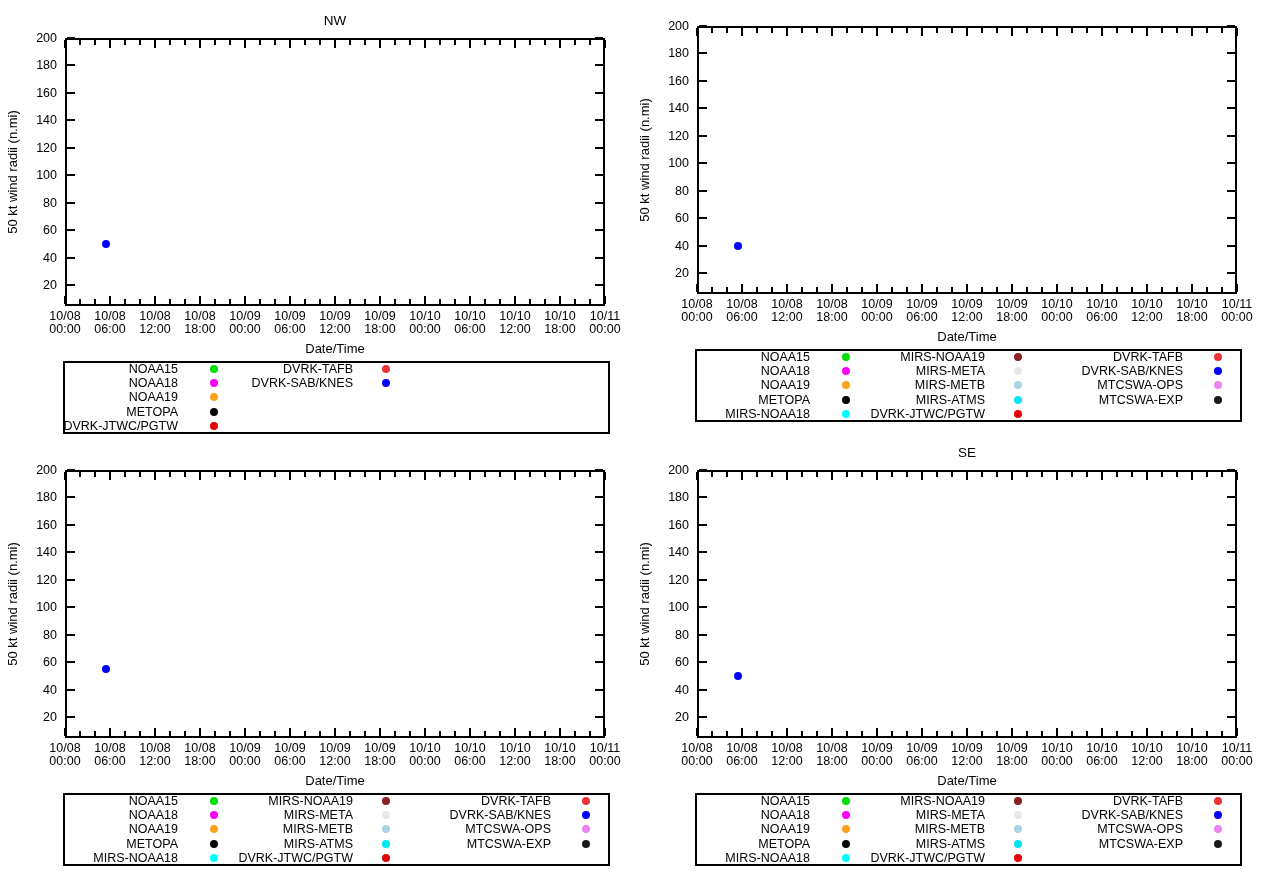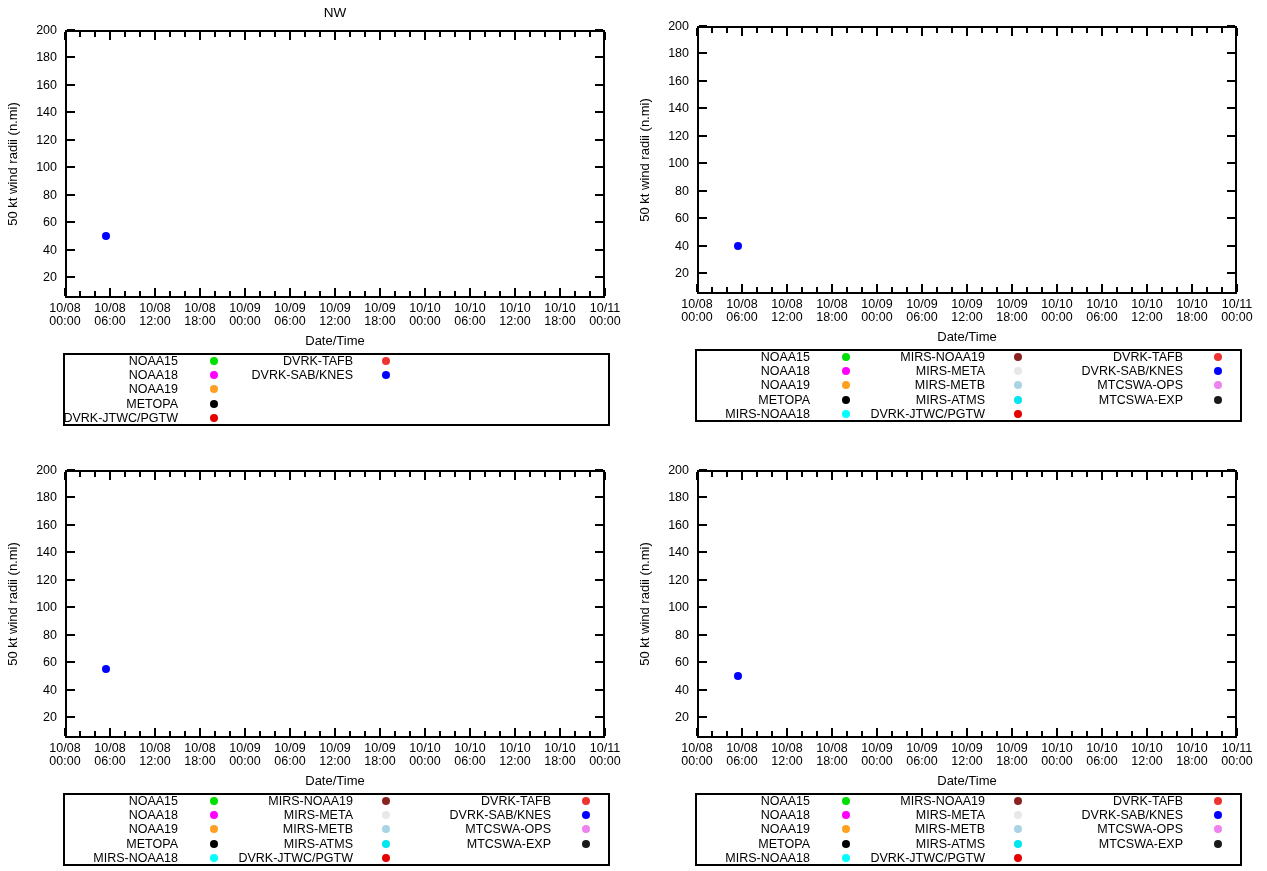--- a/index.html
+++ b/index.html
@@ -22,21 +22,21 @@
                   transform:translate(-50%,-50%) rotate(-90deg); }
   .data-dot { border-radius:50%; }
   .legend-box { border:2px solid #000; box-sizing:border-box; background:#fff; }
   .legend-label { font-size:12.5px; text-align:right; color:#000; white-space:nowrap; line-height:14px; }
   .legend-marker { border-radius:50%; width:8px; height:8px; }
 </style>
 </head>
 <body>
 
 <div id="figure">
-    <div class="panel" style="left: 0px; top: 4px;">
+    <div class="panel" style="left: 0px; top: 12px;">
       <div class="abs plot-title" style="left: 65px; top: 1px; width: 540px;">NW</div>
       <div class="abs plot-frame" style="left: 65px; top: 26px; width: 540px; height: 268px;"></div>
       <div class="abs tickv" style="left: 64px; top: 284px; height: 8px;"></div>
       <div class="abs tickv" style="left: 64px; top: 28px; height: 8px;"></div>
       <div class="abs tickv" style="left: 79px; top: 287px; height: 5px;"></div>
       <div class="abs tickv" style="left: 79px; top: 28px; height: 5px;"></div>
       <div class="abs tickv" style="left: 94px; top: 287px; height: 5px;"></div>
       <div class="abs tickv" style="left: 94px; top: 28px; height: 5px;"></div>
       <div class="abs tickv" style="left: 109px; top: 284px; height: 8px;"></div>
       <div class="abs tickv" style="left: 109px; top: 28px; height: 8px;"></div>
@@ -505,20 +505,21 @@
       <div class="abs legend-label" style="left: 321px; top: 350px; width: 230px;">DVRK-TAFB</div>
       <div class="abs legend-marker" style="left: 582px; top: 353px; background: rgb(238, 51, 51);"></div>
       <div class="abs legend-label" style="left: 321px; top: 364.2px; width: 230px;">DVRK-SAB/KNES</div>
       <div class="abs legend-marker" style="left: 582px; top: 367.2px; background: rgb(0, 0, 255);"></div>
       <div class="abs legend-label" style="left: 321px; top: 378.4px; width: 230px;">MTCSWA-OPS</div>
       <div class="abs legend-marker" style="left: 582px; top: 381.4px; background: rgb(238, 130, 238);"></div>
       <div class="abs legend-label" style="left: 321px; top: 392.6px; width: 230px;">MTCSWA-EXP</div>
       <div class="abs legend-marker" style="left: 582px; top: 395.6px; background: rgb(26, 26, 26);"></div>
     </div>
     <div class="panel" style="left: 632px; top: 444px;">
+      <div class="abs plot-title" style="left: 65px; top: 1px; width: 540px;">SE</div>
       <div class="abs plot-frame" style="left: 65px; top: 26px; width: 540px; height: 268px;"></div>
       <div class="abs tickv" style="left: 64px; top: 284px; height: 8px;"></div>
       <div class="abs tickv" style="left: 64px; top: 28px; height: 8px;"></div>
       <div class="abs tickv" style="left: 79px; top: 287px; height: 5px;"></div>
       <div class="abs tickv" style="left: 79px; top: 28px; height: 5px;"></div>
       <div class="abs tickv" style="left: 94px; top: 287px; height: 5px;"></div>
       <div class="abs tickv" style="left: 94px; top: 28px; height: 5px;"></div>
       <div class="abs tickv" style="left: 109px; top: 284px; height: 8px;"></div>
       <div class="abs tickv" style="left: 109px; top: 28px; height: 8px;"></div>
       <div class="abs tickv" style="left: 124px; top: 287px; height: 5px;"></div>

